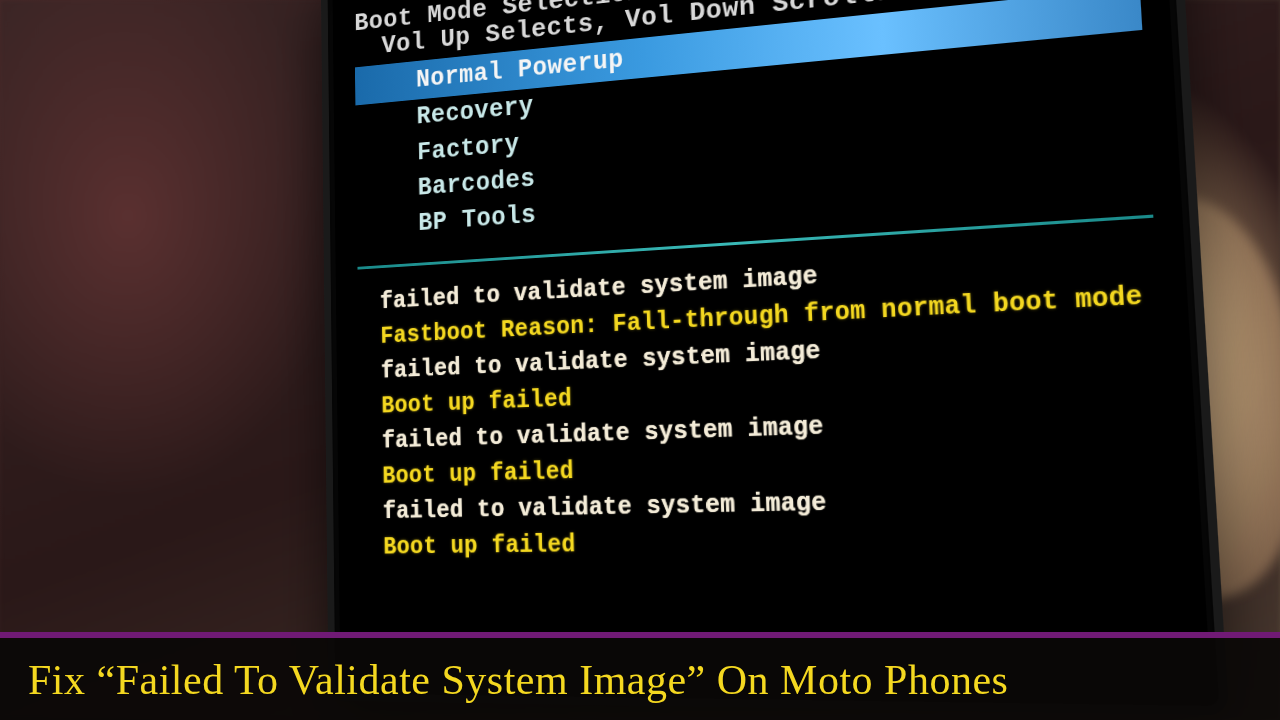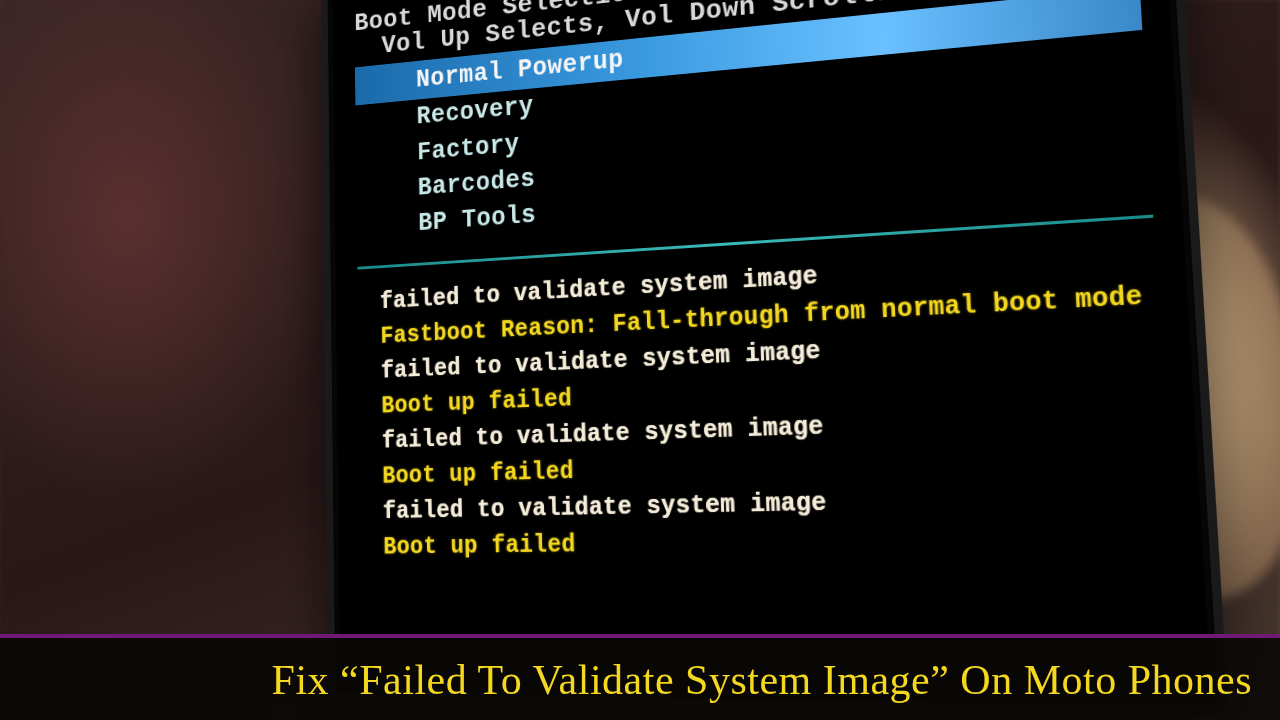--- a/index.html
+++ b/index.html
@@ -82,22 +82,21 @@
   }
   .log-white { color: #f4ecd8; }
   .log-yellow { color: #f4d820; text-shadow: 0 0 3px rgba(244,216,32,0.4); }
   
   .caption-banner {
     position: absolute;
     left: 0; right: 0;
     bottom: 0;
     background: rgba(10, 8, 6, 0.92);
     padding: 18px 28px 16px 28px;
-    border-top: 4px solid #701a75;
-    text-align: right;
+    border-top: 6px solid #701a75;
   }
   .caption-text {
     color: #f4d820;
     font-family: Georgia, "Times New Roman", serif;
     font-size: 42px;
     font-weight: 400;
     letter-spacing: 0.5px;
   }
   
   .thumb {

